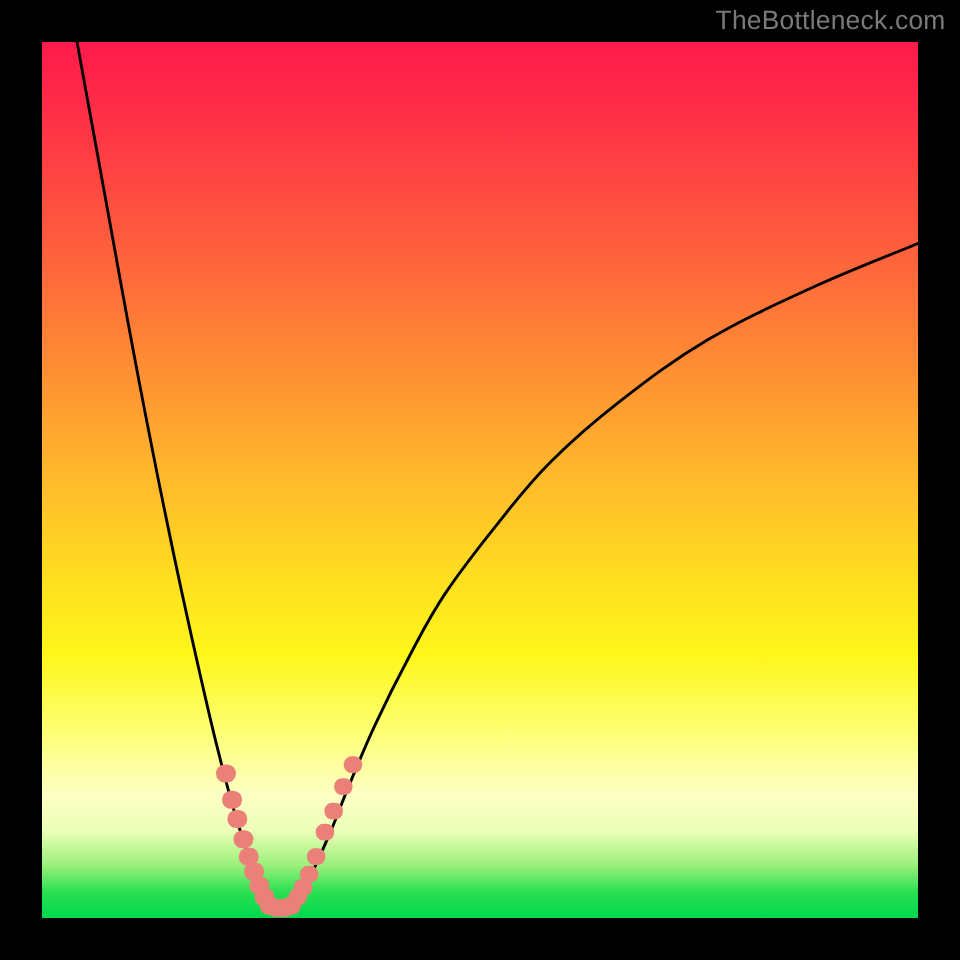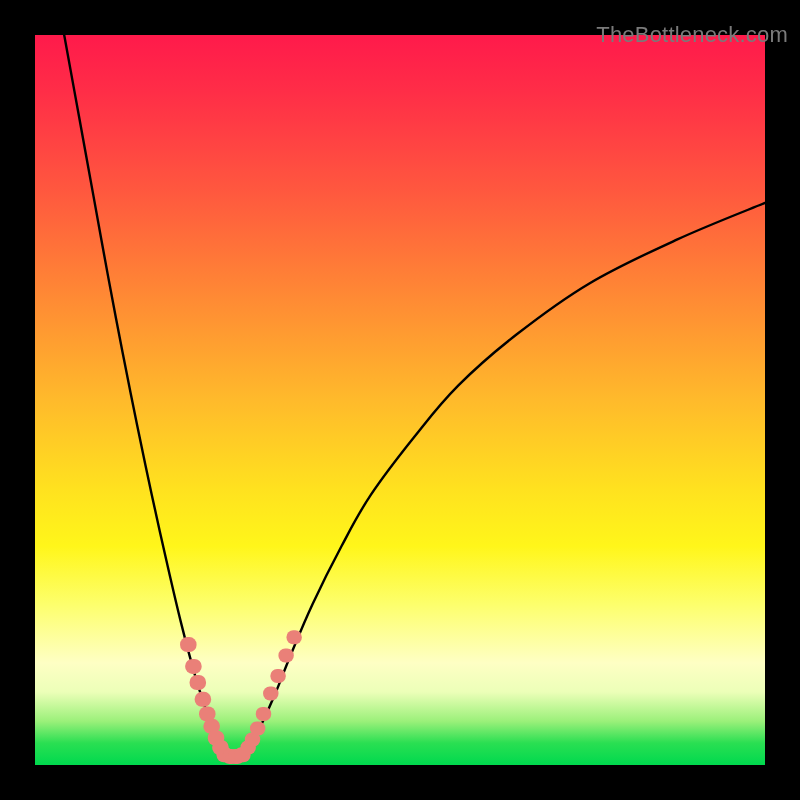--- a/index.html
+++ b/index.html
@@ -19,21 +19,20 @@
   }
   .watermark {
     position: absolute;
     top: 4px;
     right: 12px;
     color: #7a7a7a;
     font-size: 22px;
     letter-spacing: 0.2px;
     z-index: 30;
     user-select: none;
-    margin-top: 18px;
   }
   .plot {
     position: absolute;
     left: 35px;
     top: 35px;
     width: 730px;
     height: 730px;
     
     background: linear-gradient(
       to bottom,

